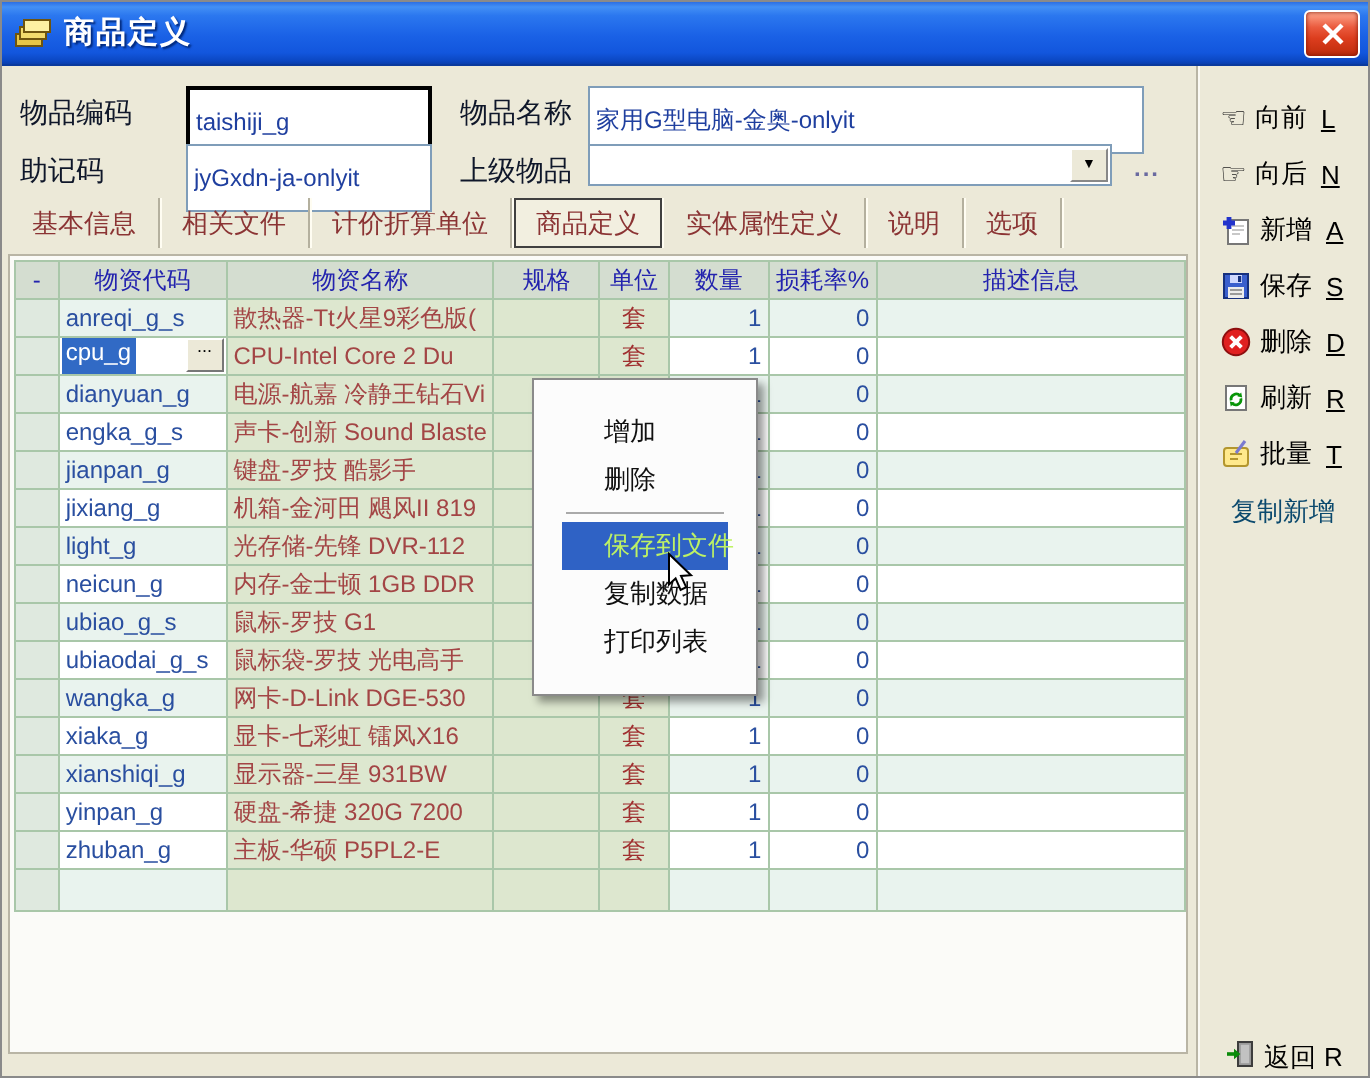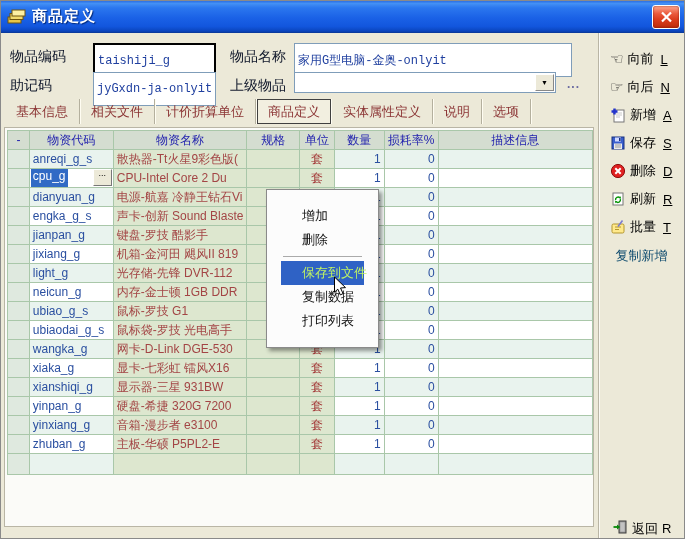--- a/index.html
+++ b/index.html
@@ -15,21 +15,21 @@
     background:linear-gradient(180deg,#ffa98f 0%,#ea5a3d 35%,#dc3d1e 60%,#c93212 85%,#b52a0c 100%);
     display:flex;align-items:center;justify-content:center;box-shadow:inset 0 0 2px #7e1400;}
 
   
   .content{position:absolute;top:32px;left:0;width:599px;bottom:0;background:#ece9d8;}
   .sidebar{position:absolute;top:32px;right:0;width:85px;bottom:0;background:#ece9d8;border-left:1px solid #b9b5a5;box-shadow:inset 1px 0 0 #fbfaf4;}
 
   
   .flabel{position:absolute;color:#0f172a;font-size:14px;}
   .tfield{position:absolute;height:20px;background:#fff;border:1px solid #7f9db9;box-sizing:border-box;
-    font-family:Liberation Mono, monospace;font-size:12px;color:#1f3f9f;padding:16px 3px;}
+    font-family:Liberation Sans, sans-serif;font-size:12px;color:#1f3f9f;padding:16px 3px;}
   .tfield.focused{border:2px solid #000;}
   .combo{position:absolute;height:21px;background:#fff;border:1px solid #7f9db9;box-sizing:border-box;}
   .combo .arrow-btn{position:absolute;right:1px;top:1px;bottom:1px;width:17px;background:#ece9d8;
     border:1px solid;border-color:#fff #888 #888 #fff;display:flex;align-items:center;justify-content:center;font-size:7px;color:#000;}
   .more-dots{position:absolute;color:#6a6aa0;font-weight:bold;letter-spacing:1px;}
 
   
   .tabbar{position:absolute;left:4px;top:68px;height:23px;display:flex;align-items:flex-end;}
   .tab{padding:4px 11px 3px;color:#8b3434;font-size:13px;border-right:1px solid #b4b09e;box-shadow:1px 0 0 #fffdf2;white-space:nowrap;}
   .tab.selected{border:1px solid #404040;background:#f2efe0;padding:3px 10px 2px;margin:0 1px;}
@@ -277,30 +277,20 @@
             <tr class="odd">
               <td class="c-sel"></td>
               <td class="c-code">yinpan_g</td>
               <td class="c-name">硬盘-希捷 320G 7200</td>
               <td class="c-spec"></td>
               <td class="c-unit">套</td>
               <td class="c-qty">1</td>
               <td class="c-loss">0</td>
               <td class="c-desc"></td>
             </tr>
-            <tr class="even">
-              <td class="c-sel"></td>
-              <td class="c-code">yinxiang_g</td>
-              <td class="c-name">音箱-漫步者 e3100</td>
-              <td class="c-spec"></td>
-              <td class="c-unit">套</td>
-              <td class="c-qty">1</td>
-              <td class="c-loss">0</td>
-              <td class="c-desc"></td>
-            </tr>
             <tr class="odd">
               <td class="c-sel"></td>
               <td class="c-code">zhuban_g</td>
               <td class="c-name">主板-华硕 P5PL2-E</td>
               <td class="c-spec"></td>
               <td class="c-unit">套</td>
               <td class="c-qty">1</td>
               <td class="c-loss">0</td>
               <td class="c-desc"></td>
             </tr>

